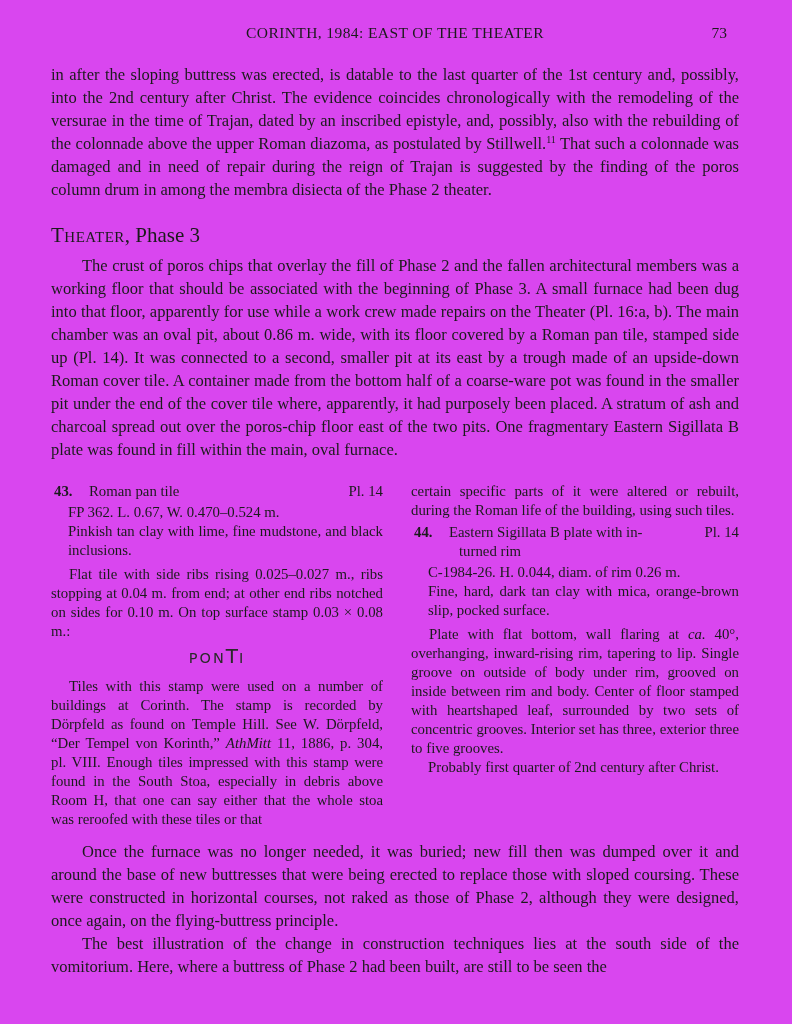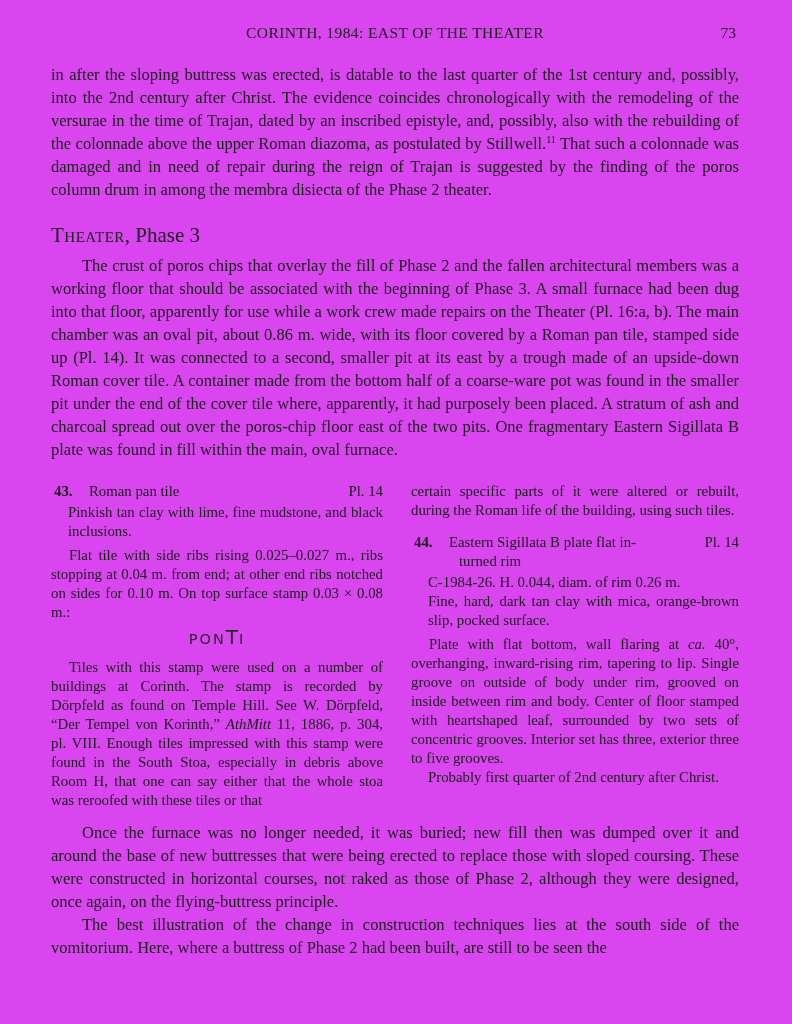--- a/index.html
+++ b/index.html
@@ -26,21 +26,21 @@
     margin-bottom: 21px;
   }
   .running-title {
     text-align: center;
     font-size: 15.5px;
     letter-spacing: 0.4px;
     white-space: nowrap;
   }
   .page-number {
     position: absolute;
-    right: 3px;
+    right: 12px;
     top: 0;
     font-size: 15.5px;
   }
   
   .body-para {
     margin: 0;
     font-size: 16.5px;
     line-height: 23px;
     text-align: justify;
   }
@@ -98,21 +98,21 @@
   }
   .entry-cont {
     margin: 0;
     text-align: justify;
   }
   .entry-date {
     margin: 0;
     text-indent: 17px;
     text-align: justify;
   }
-  .entry-44 { margin-top: 13px; }
+  .entry-44 { margin-top: 3px; }
   
   .stamp {
     text-align: center;
     margin: 1px 0 1px 0;
     font-family: "DejaVu Sans", "Liberation Sans", sans-serif;
     font-size: 14.5px;
     letter-spacing: 2px;
     color: #2a2a2a;
     line-height: 28px;
   }
@@ -154,34 +154,35 @@
   <p class="body-para indent">The crust of poros chips that overlay the fill of Phase 2 and the fallen architectural members was a working floor that should be associated with the beginning of Phase 3. A small furnace had been dug into that floor, apparently for use while a work crew made repairs on the Theater (Pl. 16:a, b). The main chamber was an oval pit, about 0.86 m. wide, with its floor covered by a Roman pan tile, stamped side up (Pl. 14). It was connected to a second, smaller pit at its east by a trough made of an upside-down Roman cover tile. A container made from the bottom half of a coarse-ware pot was found in the smaller pit under the end of the cover tile where, apparently, it had purposely been placed. A stratum of ash and charcoal spread out over the poros-chip floor east of the two pits. One fragmentary Eastern Sigillata B plate was found in fill within the main, oval furnace.</p>
 
   <div class="catalog">
 
     <div class="col-left">
       <div class="entry-header">
         <span class="entry-num">43.</span>
         <span class="entry-title">Roman pan tile</span>
         <span class="entry-plate">Pl. 14</span>
       </div>
+      <p class="entry-detail">FP 362. L. 0.67, W. 0.470–0.524 m.</p>
       <p class="entry-detail">Pinkish tan clay with lime, fine mudstone, and black inclusions.</p>
       <p class="entry-desc">Flat tile with side ribs rising 0.025–0.027 m., ribs stopping at 0.04 m. from end; at other end ribs notched on sides for 0.10 m. On top surface stamp 0.03 × 0.08 m.:</p>
       <div class="stamp"><span>PON</span><span class="stamp-tall">T</span><span>I</span></div>
       <p class="entry-desc"><span>Tiles with this stamp were used on a number of buildings at Corinth. The stamp is recorded by Dörpfeld as found on Temple Hill. See W. Dörpfeld, “Der Tempel von Korinth,” </span><i>AthMitt</i><span> 11, 1886, p. 304, pl. VIII. Enough tiles impressed with this stamp were found in the South Stoa, especially in debris above Room H, that one can say either that the whole stoa was reroofed with these tiles or that</span></p>
     </div>
 
     <div class="col-gap"></div>
 
     <div class="col-right">
       <p class="entry-cont">certain specific parts of it were altered or rebuilt, during the Roman life of the building, using such tiles.</p>
       <div class="entry-header entry-44">
         <span class="entry-num">44.</span>
         <span class="entry-title-block">
-          <span>Eastern Sigillata B plate flat in-</span><br>
+          <span>Eastern Sigillata B plate with in-</span><br>
           <span class="entry-title-line2">turned rim</span>
         </span>
         <span class="entry-plate">Pl. 14</span>
       </div>
       <p class="entry-detail">C-1984-26. H. 0.044, diam. of rim 0.26 m.</p>
       <p class="entry-detail">Fine, hard, dark tan clay with mica, orange-brown slip, pocked surface.</p>
       <p class="entry-desc"><span>Plate with flat bottom, wall flaring at </span><i>ca.</i><span> 40°, overhanging, inward-rising rim, tapering to lip. Single groove on outside of body under rim, grooved on inside between rim and body. Center of floor stamped with heartshaped leaf, surrounded by two sets of concentric grooves. Interior set has three, exterior three to five grooves.</span></p>
       <p class="entry-date">Probably first quarter of 2nd century after Christ.</p>
     </div>
 

